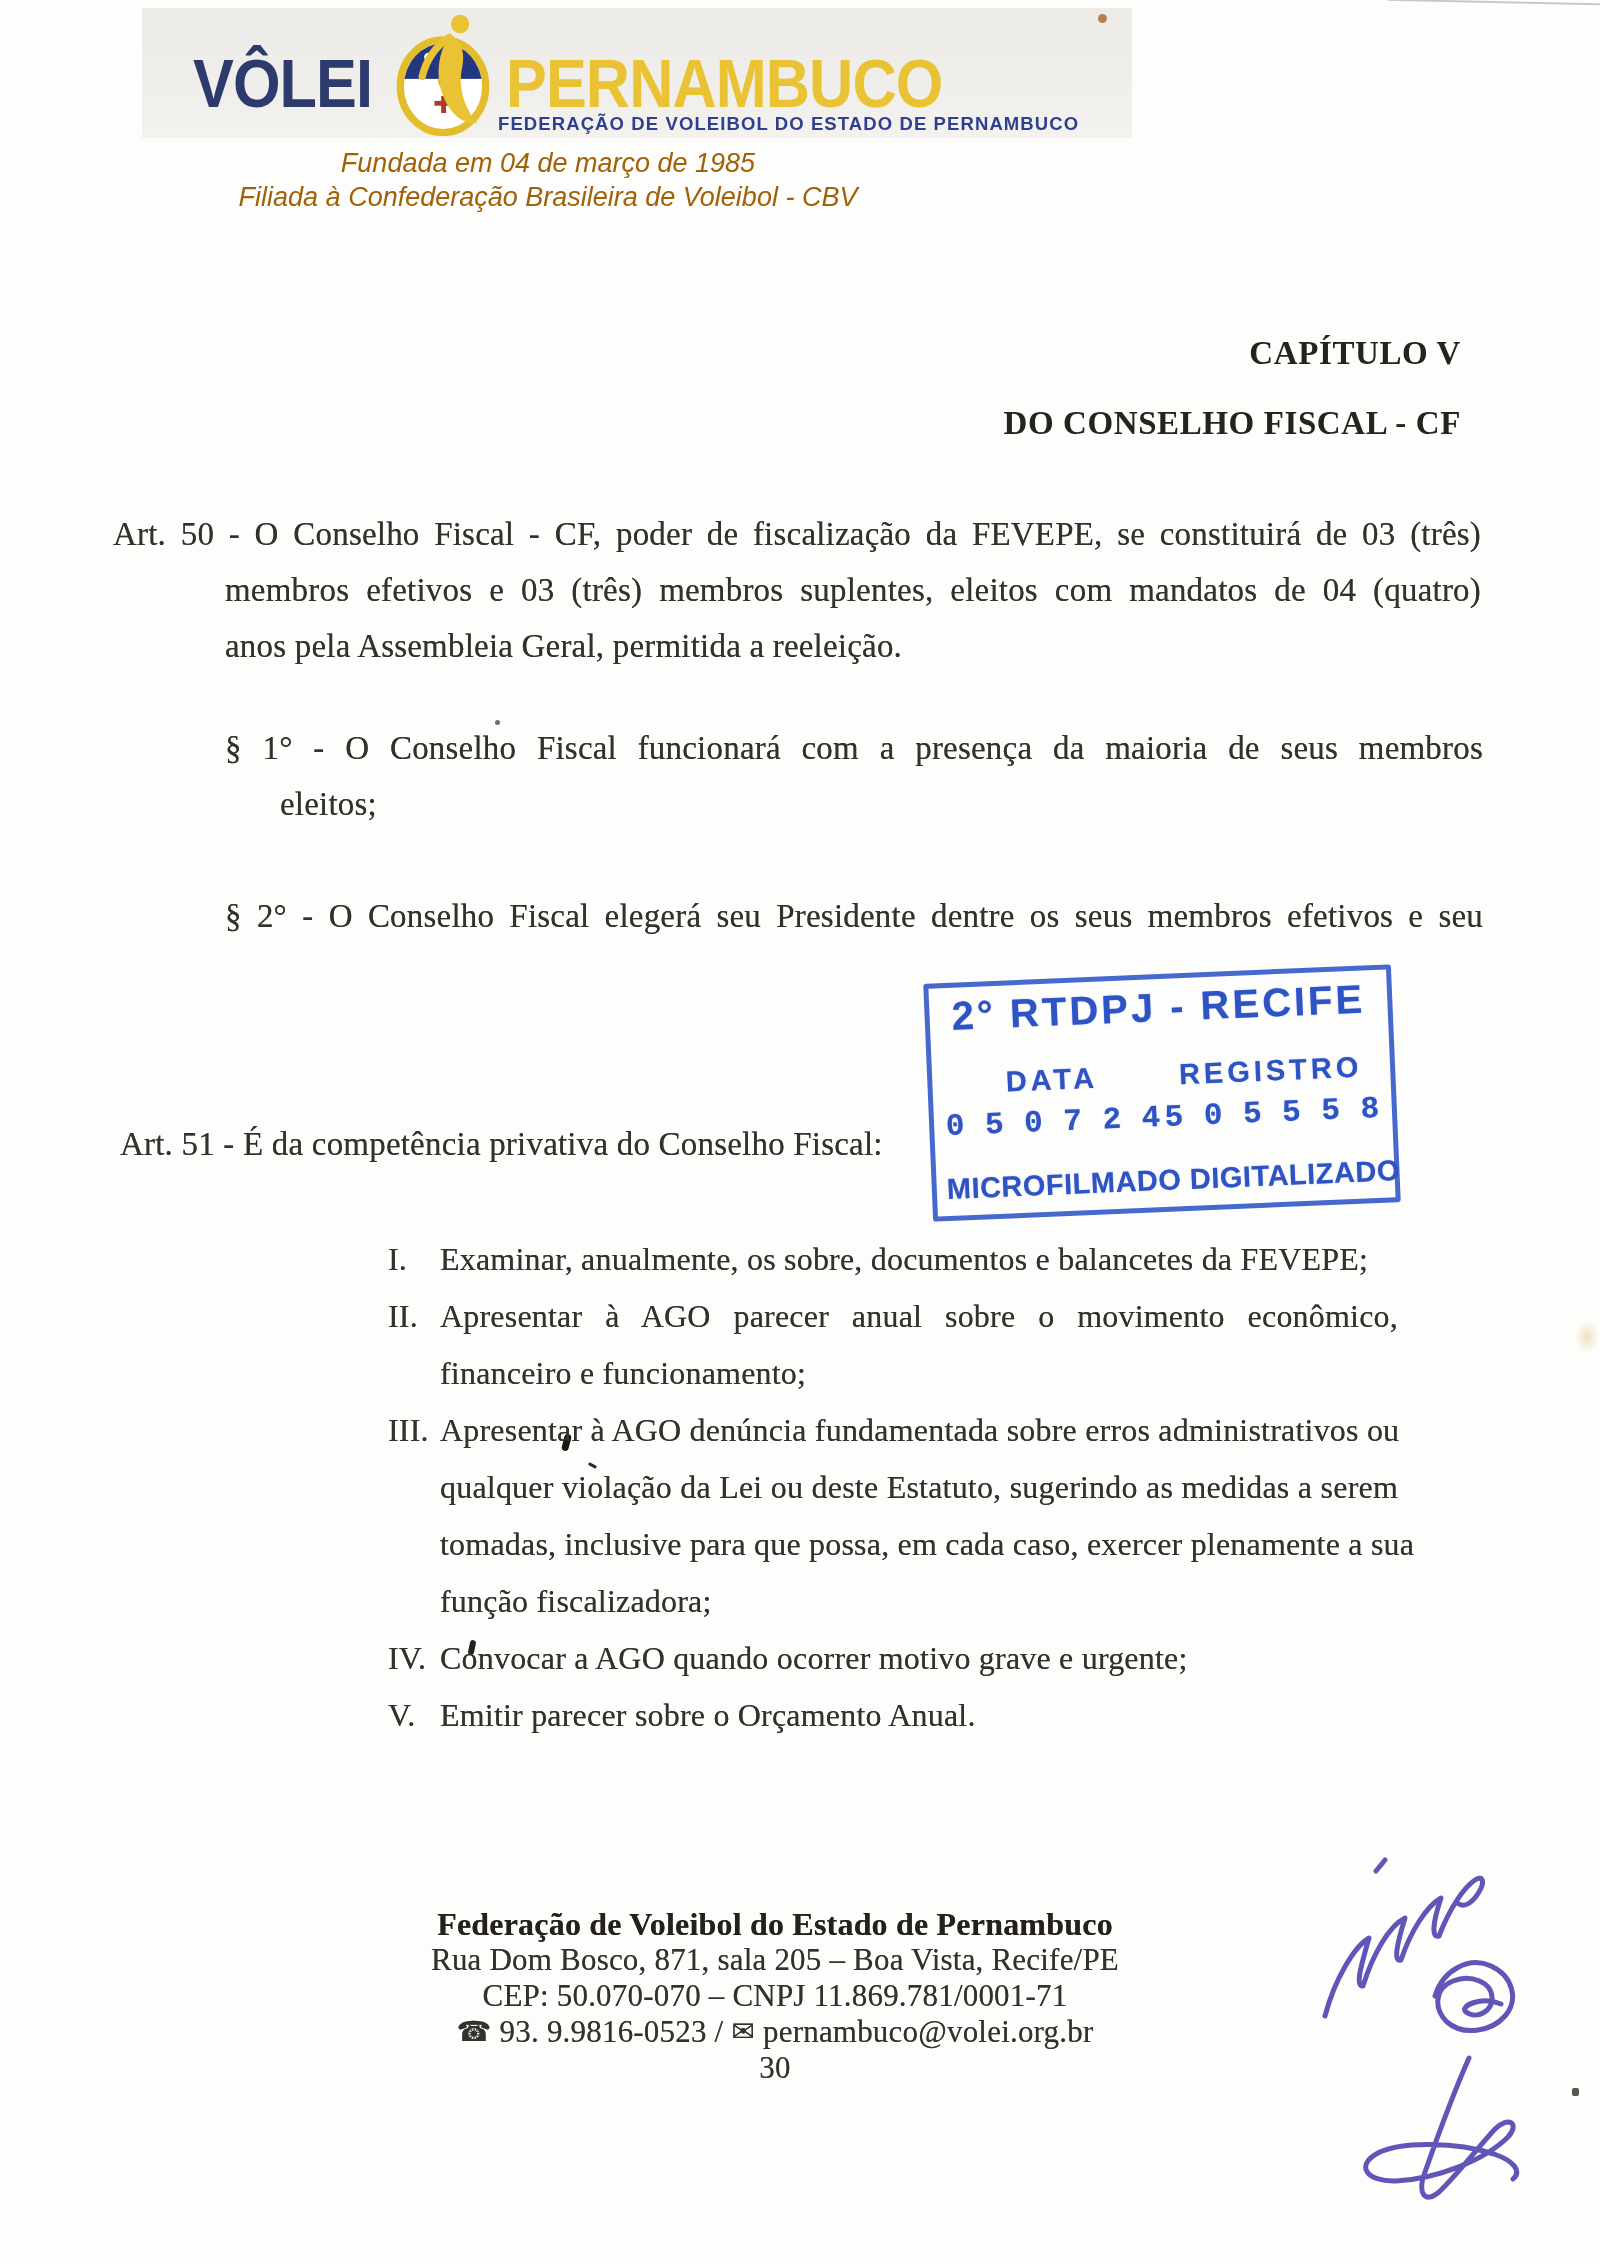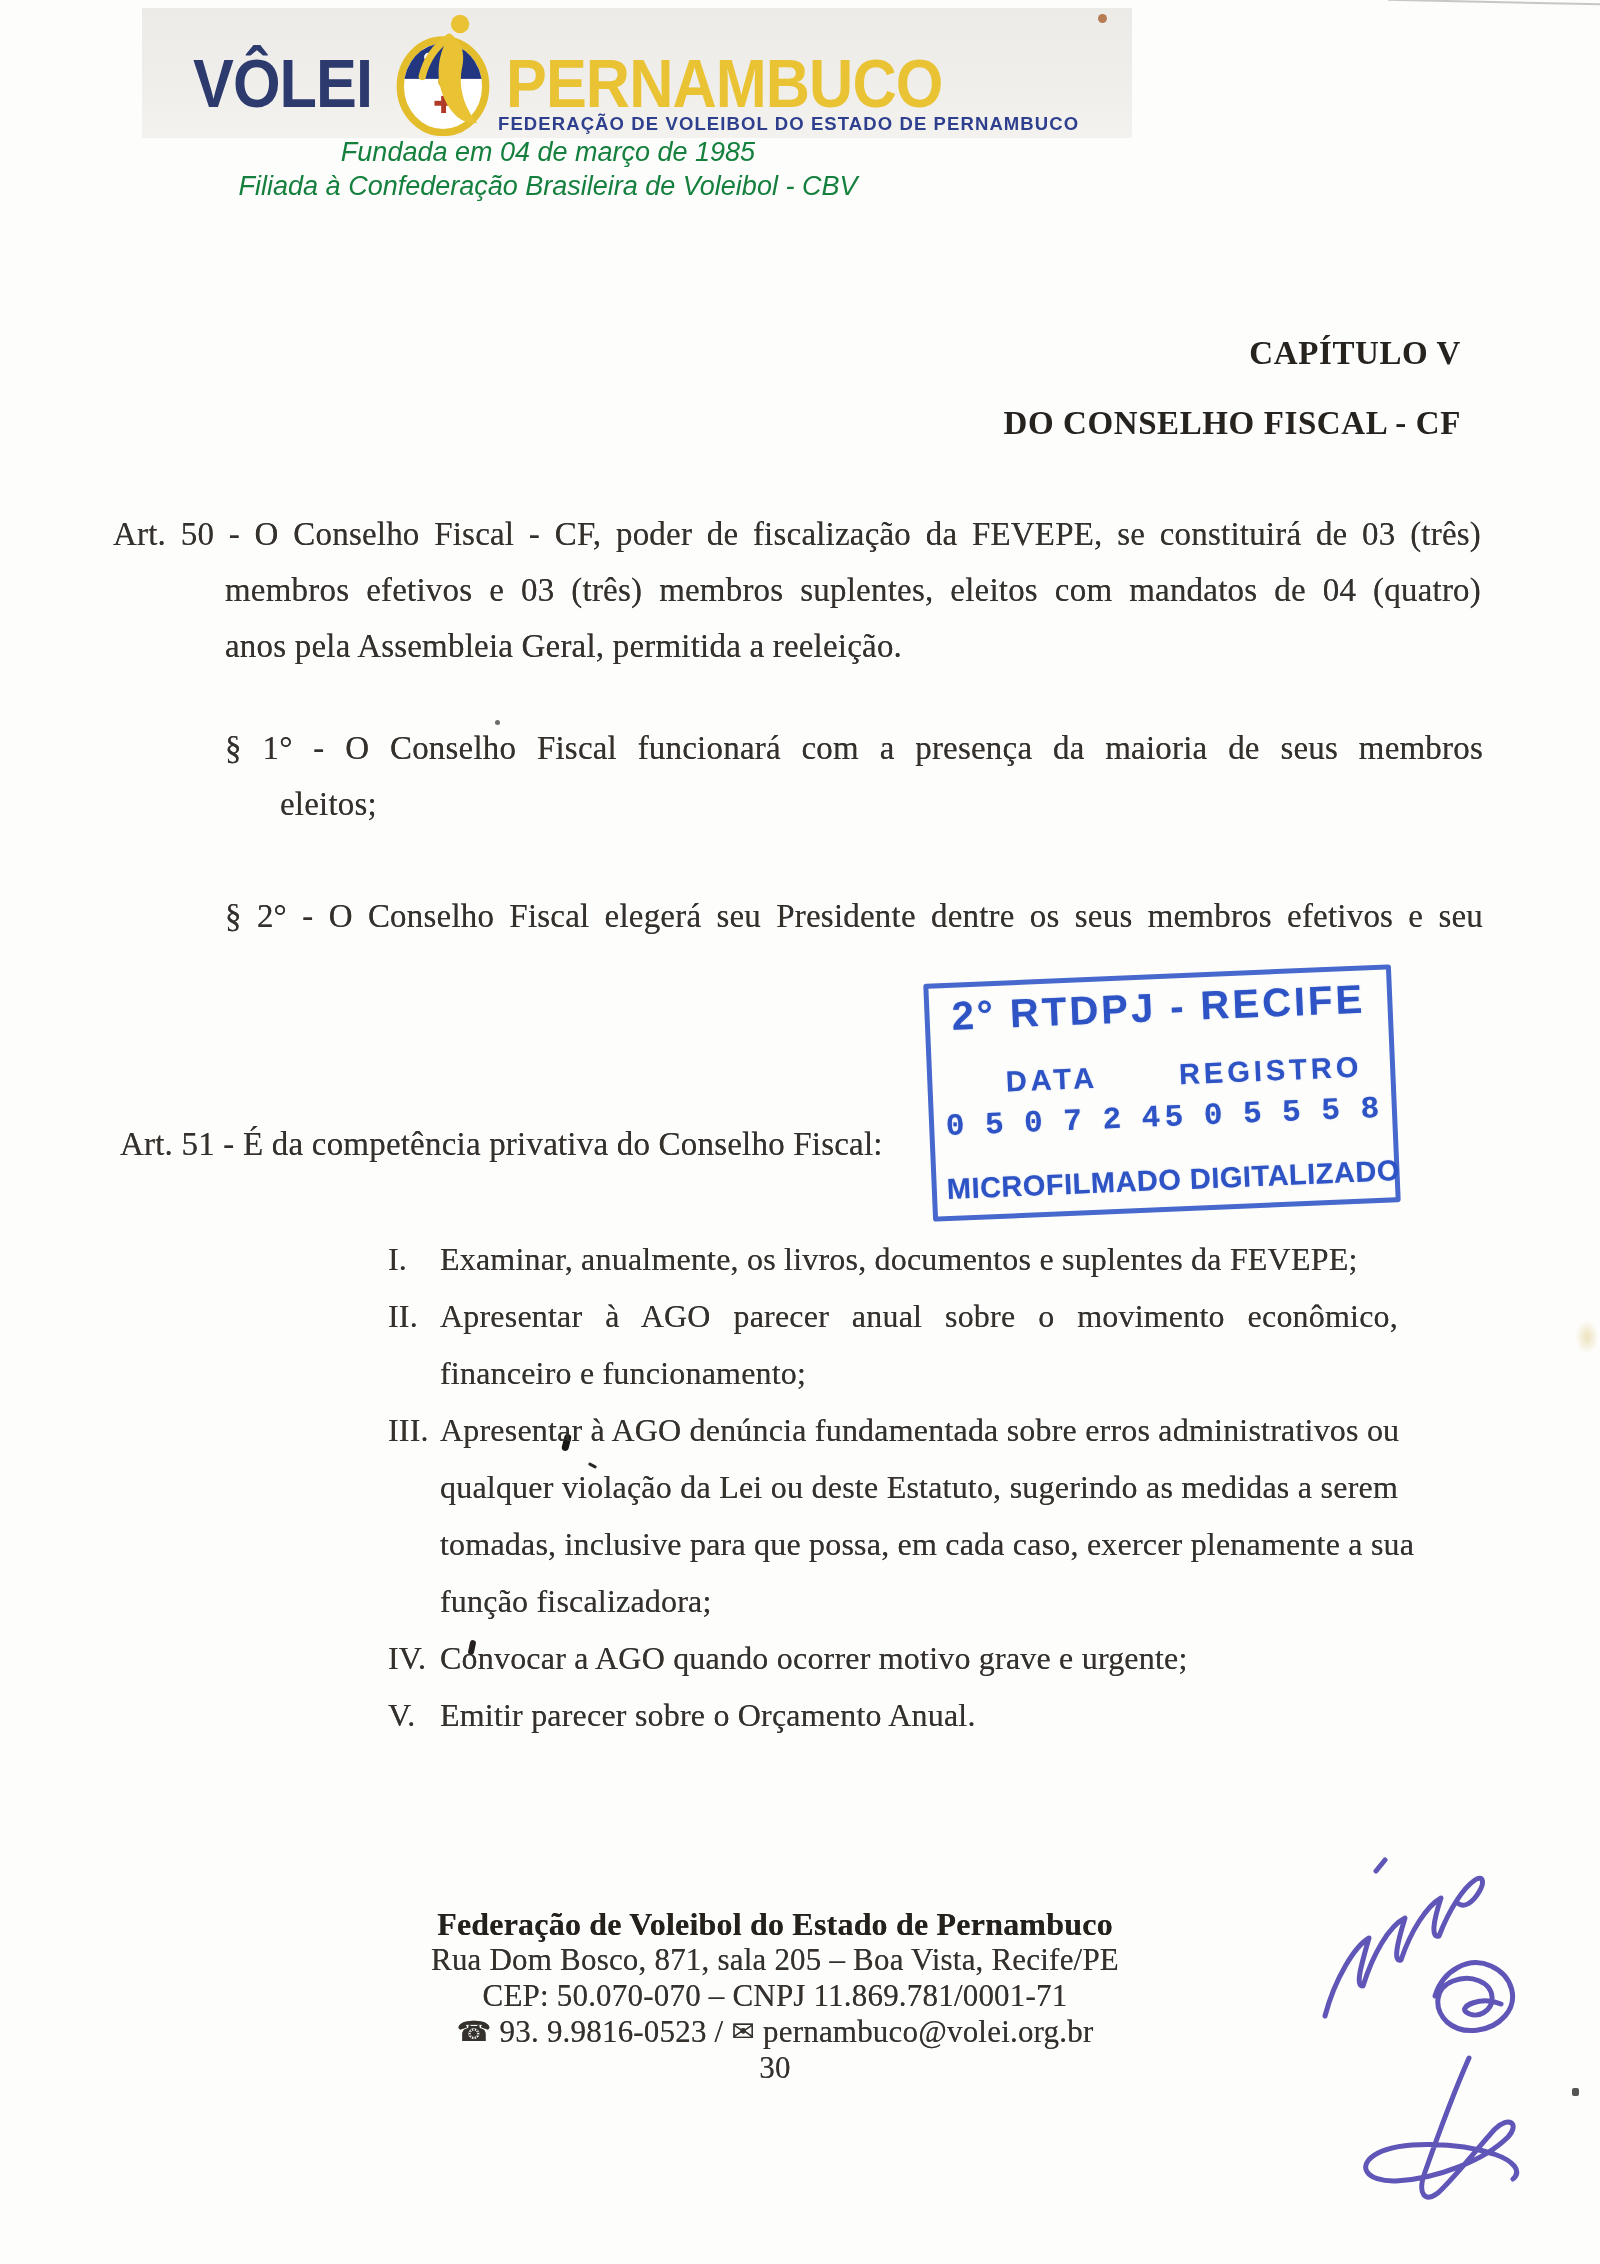--- a/index.html
+++ b/index.html
@@ -21,21 +21,21 @@
   
   .logo-word{position:absolute;font-family:"Liberation Sans",sans-serif;font-weight:bold;
              font-size:68px;letter-spacing:-1px;transform-origin:left center;transform:scaleX(.9);white-space:nowrap;}
   .logo-w1{left:193px;top:44px;color:#2c3a6e;}
   .logo-w2{left:506px;top:44px;color:#e9c334;}
   .logo-icon{position:absolute;left:382px;top:12px;width:122px;height:124px;}
   .logo-sub{position:absolute;left:498px;top:113px;width:438px;text-align:right;
             font-family:"Liberation Sans",sans-serif;font-weight:bold;font-size:18.5px;
             letter-spacing:1.1px;color:#2e3f8e;white-space:nowrap;}
   .hdr-italic{position:absolute;left:148px;width:800px;text-align:center;
-              font-family:"Liberation Sans",sans-serif;font-style:italic;font-size:27px;color:#15803d;}
+              font-family:"Liberation Sans",sans-serif;font-style:italic;font-size:27px;color:#a16207;margin-top:11px;}
   .hdr-founded{top:137px;}
   .hdr-affil{top:171px;}
   
   .chapter{position:absolute;left:113px;top:318px;width:1348px;text-align:right;
            font-weight:bold;font-size:33px;color:#26231f;letter-spacing:.6px;}
   .chapter div{height:70px;line-height:70px;}
   
   .blk{position:absolute;font-size:33px;letter-spacing:.2px;
        text-shadow:0 0 .6px rgba(44,41,37,.75);}
   .line{height:56px;line-height:56px;white-space:nowrap;}
@@ -148,21 +148,21 @@
   </div>
 
   <div class="blk b-art51">
     <div class="line">Art. 51 - É da competência privativa do Conselho Fiscal:</div>
   </div>
 
   <div class="list">
     <div class="item">
       <div class="num">I.</div>
       <div class="itxt">
-        <div class="line">Examinar, anualmente, os livros, documentos e suplentes da FEVEPE;</div>
+        <div class="line">Examinar, anualmente, os sobre, documentos e balancetes da FEVEPE;</div>
       </div>
     </div>
     <div class="item">
       <div class="num">II.</div>
       <div class="itxt">
         <div class="line just">Apresentar à AGO parecer anual sobre o movimento econômico,</div>
         <div class="line">financeiro e funcionamento;</div>
       </div>
     </div>
     <div class="item">

